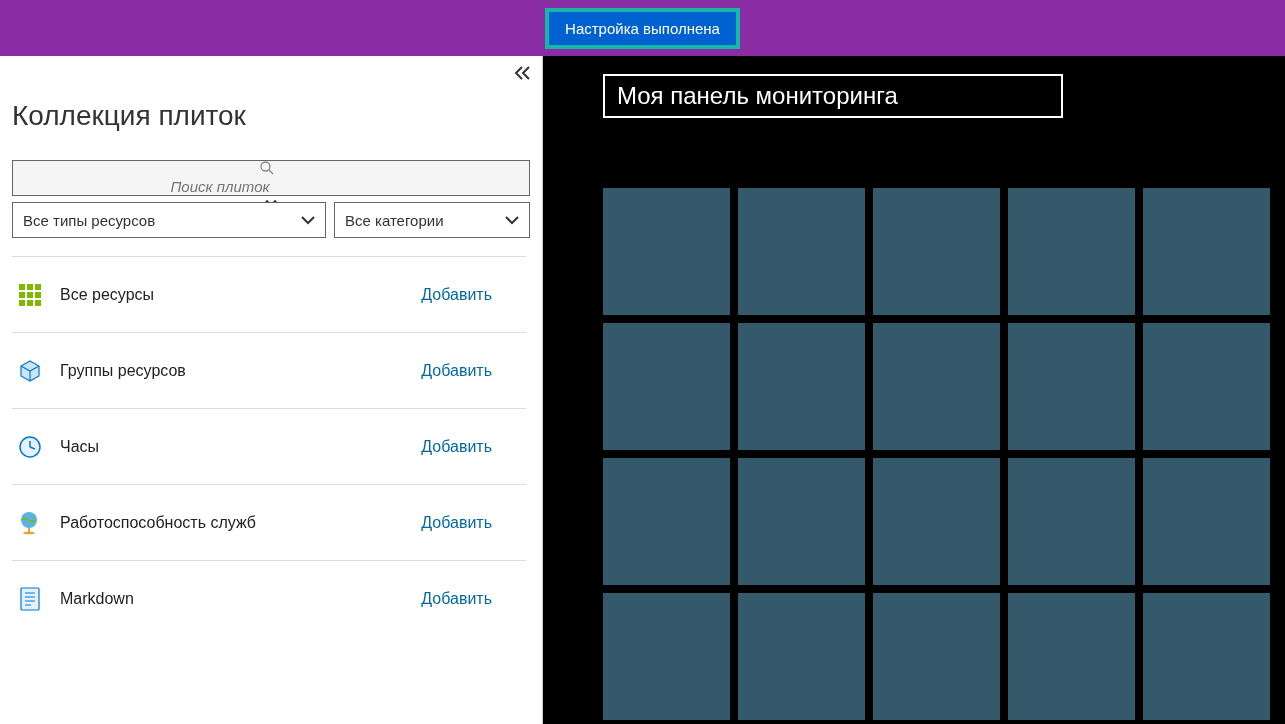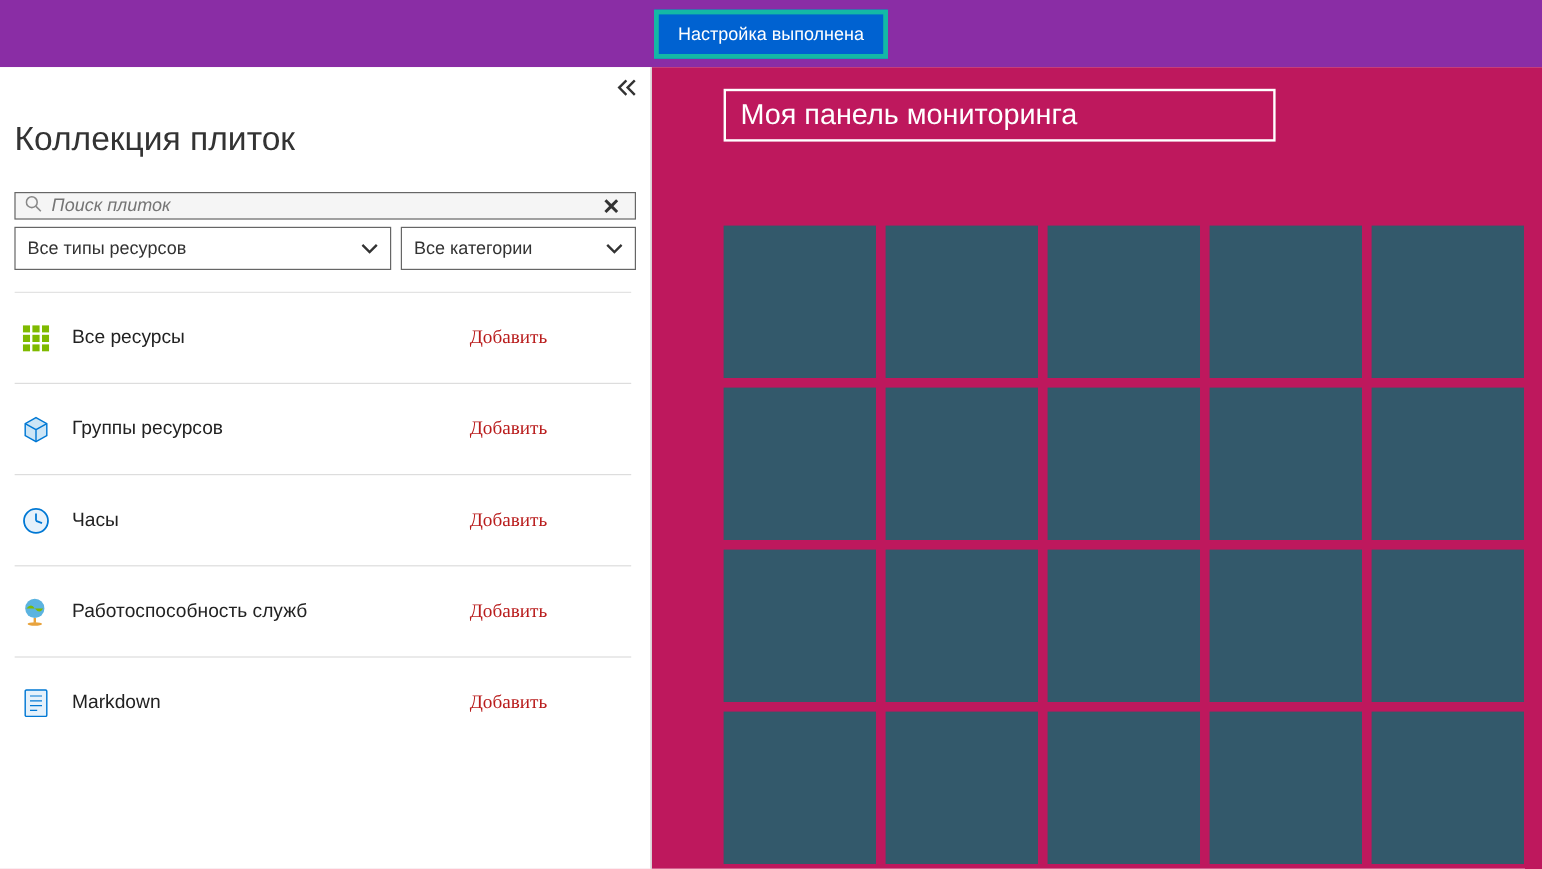--- a/index.html
+++ b/index.html
@@ -10,21 +10,21 @@
 .banner-btn { background: #0062d1; border: 4px solid #14b8a6; color: #fff; padding: 8px 16px; font-size: 15px; cursor: pointer; }
 
 .main { display: flex; height: 668px; }
 
 .sidebar { width: 543px; background: #fff; display: flex; flex-direction: column; position: relative; border-right: 1px solid #ccc; }
 .collapse-btn { position: absolute; top: 8px; right: 10px; font-size: 18px; cursor: pointer; color: #333; }
 
 .sidebar-inner { padding: 0 12px; display: flex; flex-direction: column; height: 100%; }
 .sidebar-title { font-size: 28px; font-weight: 400; margin-top: 44px; margin-bottom: 28px; }
 
-.search-wrap { border: 1px solid #666; background: #f5f5f5; height: 23px; display: flex; align-items: center; padding: 0 8px; margin-bottom: 6px; }
+.search-wrap { border: 1px solid #666; background: #f5f5f5; height: 36px; display: flex; align-items: center; padding: 0 8px; margin-bottom: 6px; flex-direction: column; }
 .search-icon { color: #666; margin-right: 8px; }
 .search-input { flex: 1; border: none; background: transparent; font-size: 15px; font-style: italic; color: #666; outline: none; }
 .clear-btn { font-size: 18px; font-weight: bold; cursor: pointer; color: #333; padding: 0 4px; }
 
 .filters { display: flex; gap: 8px; margin-bottom: 18px; }
 .filter { border: 1px solid #666; height: 36px; display: flex; align-items: center; justify-content: space-between; padding: 0 10px; cursor: pointer; font-size: 15px; background: #fff; }
 .filter-1 { flex: 0 0 196px; }
 .filter-2 { flex: 1; }
 .chevron { font-size: 14px; }
 
@@ -34,23 +34,23 @@
 .count-hint { color: #888; overflow: hidden; text-overflow: ellipsis; }
 
 .tile-list { flex: 1; overflow-y: auto; padding-right: 4px; }
 .tile-list::-webkit-scrollbar { width: 12px; }
 .tile-list::-webkit-scrollbar-track { background: #f0f0f0; }
 .tile-list::-webkit-scrollbar-thumb { background: #bbb; }
 
 .tile-item { display: flex; align-items: center; height: 76px; border-top: 1px solid #ddd; padding: 0 6px; }
 .tile-icon { width: 24px; height: 24px; margin-right: 18px; display: flex; align-items: center; justify-content: center; }
 .tile-label { flex: 1; font-size: 16px; color: #222; }
-.tile-add { color: #b91c1c; font-size: 16px; cursor: pointer; margin-right: 64px; font-family: Liberation Serif, serif; }
-
-.dashboard { flex: 1; background: #be185d; padding: 18px 60px 0 60px; overflow: hidden; }
+.tile-add { color: #0369a1; font-size: 16px; cursor: pointer; margin-right: 28px; }
+
+.dashboard { flex: 1; background: #000000; padding: 18px 60px 0 60px; overflow: hidden; }
 .dash-title-wrap { border: 2px solid #fff; padding: 6px 12px; display: inline-block; margin-bottom: 70px; min-width: 460px; }
 .dash-title { color: #fff; font-size: 24px; font-weight: 400; background: transparent; border: none; outline: none; width: 100%; }
 
 .grid { display: grid; grid-template-columns: repeat(5, 127px); grid-auto-rows: 127px; gap: 8px; }
 .grid-cell { background: #33596b; }
 
 
 .ico-grid rect { fill: #7fba00; }
 .ico-cube { stroke: #0078d4; fill: #cce5f6; stroke-width: 1.2; }
 .ico-clock circle { fill: #e5f1fb; stroke: #0078d4; stroke-width: 1.5; }

